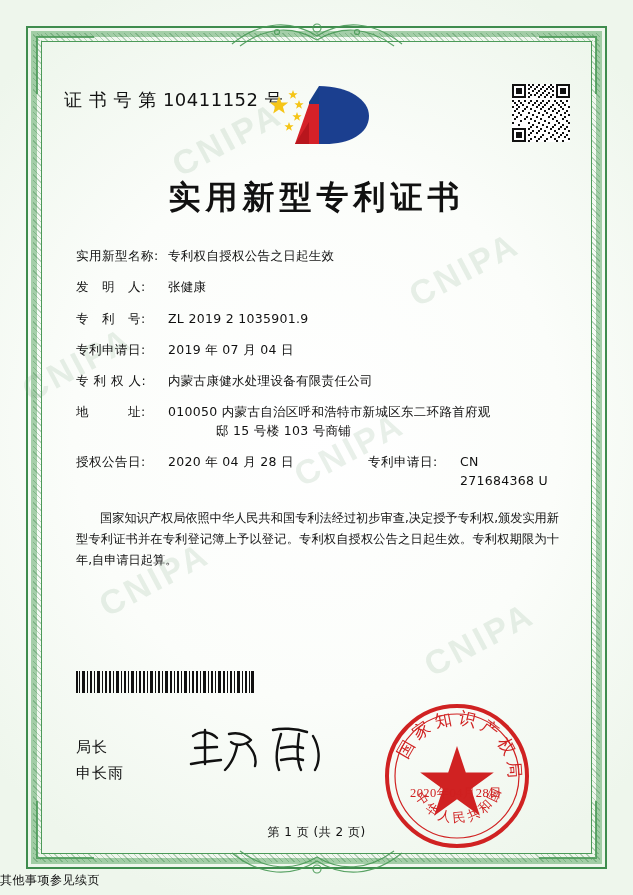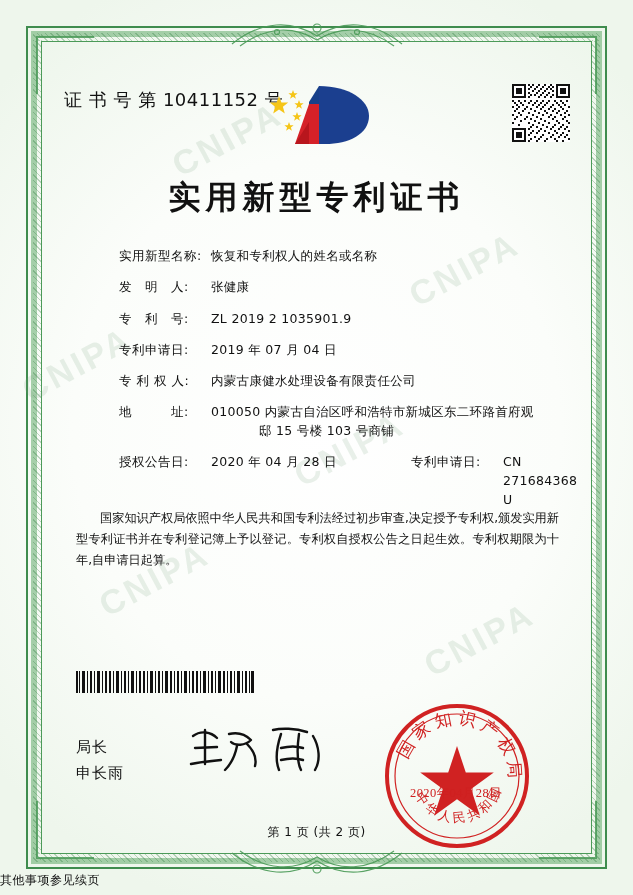--- a/index.html
+++ b/index.html
@@ -168,21 +168,20 @@
   .field-row {
     display: flex;
     align-items: flex-start;
     margin-bottom: 12.5px;
   }
   .field-label {
     width: 92px;
     flex: 0 0 92px;
     white-space: pre;
     letter-spacing: .5px;
-    margin-left: 43px;
   }
   .field-value {
     flex: 1 1 auto;
     letter-spacing: .3px;
   }
   .field-value .cont {
     display: block;
     margin-top: 0;
     padding-left: 48px;
   }
@@ -525,21 +524,21 @@
       <polygon points="32,40 33.2,43.2 36.6,43.3 33.9,45.4 34.9,48.7 32,46.7 29.1,48.7 30.1,45.4 27.4,43.3 30.8,43.2"></polygon>
     </g>
   </svg>
 
   <div class="doc-title">实用新型专利证书</div>
 
   <div class="fields">
 
     <div class="field-row">
       <div class="field-label">实用新型名称:</div>
-      <div class="field-value">恢复和专利权人的姓名或名称</div>
+      <div class="field-value">专利权自授权公告之日起生效</div>
     </div>
 
     <div class="field-row">
       <div class="field-label">发　明　人:</div>
       <div class="field-value">张健康</div>
     </div>
 
     <div class="field-row">
       <div class="field-label">专　利　号:</div>
       <div class="field-value">ZL 2019 2 1035901.9</div>

